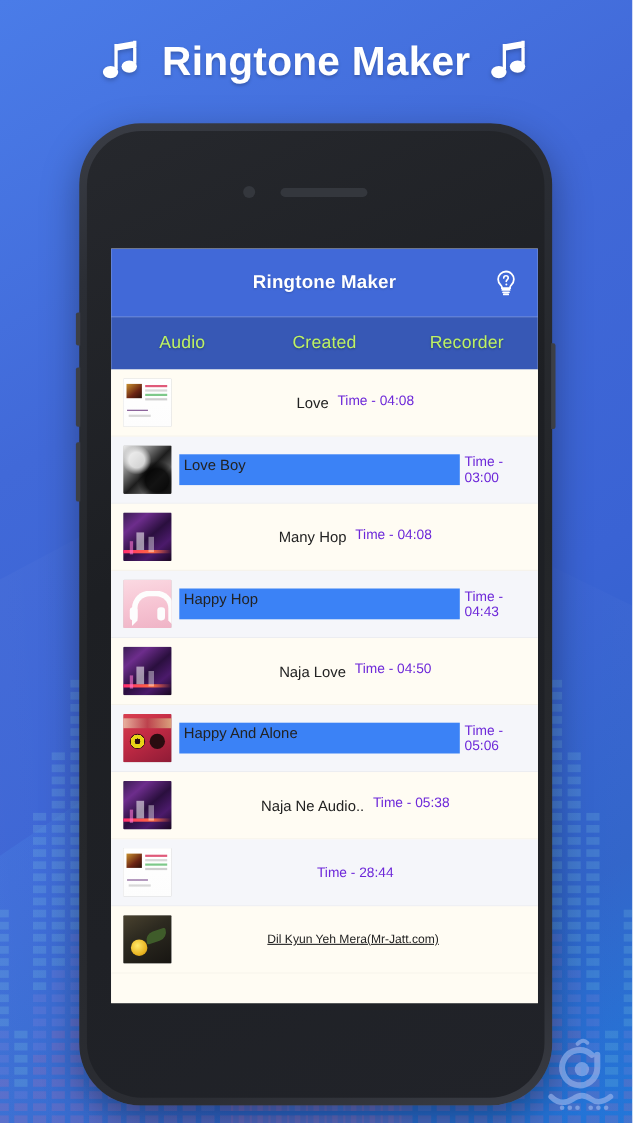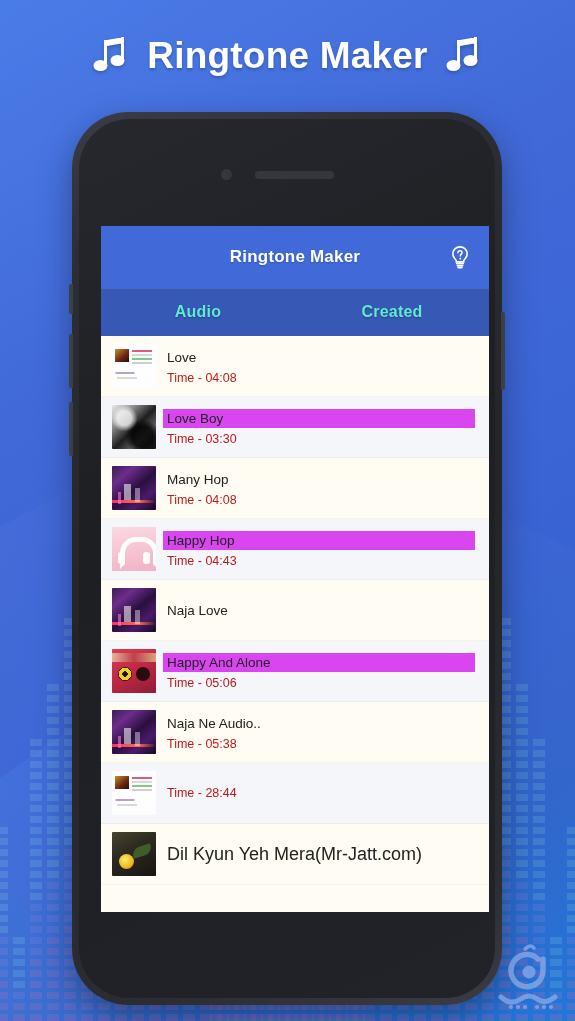--- a/index.html
+++ b/index.html
@@ -197,22 +197,22 @@
     display: flex;
     align-items: stretch;
     box-shadow: inset 0 1px 0 rgba(255,255,255,0.10);
   }
   .tab {
     flex: 1;
     display: flex;
     align-items: center;
     justify-content: center;
     font-size: 16px;
-    font-weight: bold;
-    color: #5eead4;
+    font-weight: normal;
+    color: #bef264;
     letter-spacing: 0.2px;
     text-shadow: 0 1px 2px rgba(0,0,0,0.30);
   }
 
   .list {
     height: 576px;
     overflow: hidden;
     background: #FFFCF3;
   }
   .row {
@@ -335,40 +335,40 @@
     width: 20px; height: 10px;
     border-radius: 10px 2px 10px 2px;
     background: #3f5c2a;
     transform: rotate(-18deg);
   }
 
   .row-text {
     flex: 1;
     min-width: 0;
     display: flex;
-    flex-direction: column;
+    flex-direction: row;
     justify-content: center;
     gap: 4px;
   }
   .row-title {
     font-size: 13.5px;
     color: #222222;
     white-space: nowrap;
     overflow: hidden;
     text-overflow: ellipsis;
     align-self: flex-start;
     padding: 2px 4px;
     margin-left: -4px;
   }
-  .row-title.hl-wide { background: #d946ef; width: 100%; align-self: stretch; }
+  .row-title.hl-wide { background: #3b82f6; width: 100%; align-self: stretch; }
   .row-time {
     font-size: 12.5px;
-    color: #b91c1c;
-  }
-  .row.single .row-title { font-size: 18px; }
+    color: #6d28d9;
+  }
+  .row.single .row-title { font-size: 11px; text-decoration: underline; }
 
   
   .watermark {
     position: absolute;
     right: 6px; bottom: 6px;
     width: 78px; height: 74px;
     opacity: 0.62;
     pointer-events: none;
   }
   .watermark svg { display: block; }
@@ -1369,39 +1369,40 @@
               <path d="M8.9 18.1h6.2M9.5 20.1h5.0M10.2 21.8h3.6" fill="none" stroke="#ffffff" stroke-width="1.5" stroke-linecap="round"></path>
               <path d="M10.1 8.1c0-1.1.9-1.9 1.9-1.9s1.9.8 1.9 1.9c0 1.2-1.7 1.3-1.7 2.9" fill="none" stroke="#ffffff" stroke-width="1.4" stroke-linecap="round"></path>
               <circle cx="12.3" cy="13.5" r="0.85" fill="#ffffff"></circle>
             </svg>
           </span>
         </div>
 
         <div class="tabbar">
           <div class="tab">Audio</div>
           <div class="tab">Created</div>
+          <div class="tab">Recorder</div>
         </div>
 
         <div class="list" id="audioList">
             <div class="row cream">
               <div class="thumb">
                 <div class="thumb-inner art-screenshot"></div>
               </div>
               <div class="row-text">
                 <div class="row-title">Love</div>
                 <div class="row-time">Time - 04:08</div>
               </div>
             </div>
             <div class="row alt">
               <div class="thumb">
                 <div class="thumb-inner art-bw"></div>
               </div>
               <div class="row-text">
                 <div class="row-title hl-wide">Love Boy</div>
-                <div class="row-time">Time - 03:30</div>
+                <div class="row-time">Time - 03:00</div>
               </div>
             </div>
             <div class="row cream">
               <div class="thumb">
                 <div class="thumb-inner art-dj"></div>
               </div>
               <div class="row-text">
                 <div class="row-title">Many Hop</div>
                 <div class="row-time">Time - 04:08</div>
               </div>
@@ -1414,20 +1415,21 @@
                 <div class="row-title hl-wide">Happy Hop</div>
                 <div class="row-time">Time - 04:43</div>
               </div>
             </div>
             <div class="row cream">
               <div class="thumb">
                 <div class="thumb-inner art-dj"></div>
               </div>
               <div class="row-text">
                 <div class="row-title">Naja Love</div>
+                <div class="row-time">Time - 04:50</div>
               </div>
             </div>
             <div class="row alt">
               <div class="thumb">
                 <div class="thumb-inner art-boombox"></div>
               </div>
               <div class="row-text">
                 <div class="row-title hl-wide">Happy And Alone</div>
                 <div class="row-time">Time - 05:06</div>
               </div>

